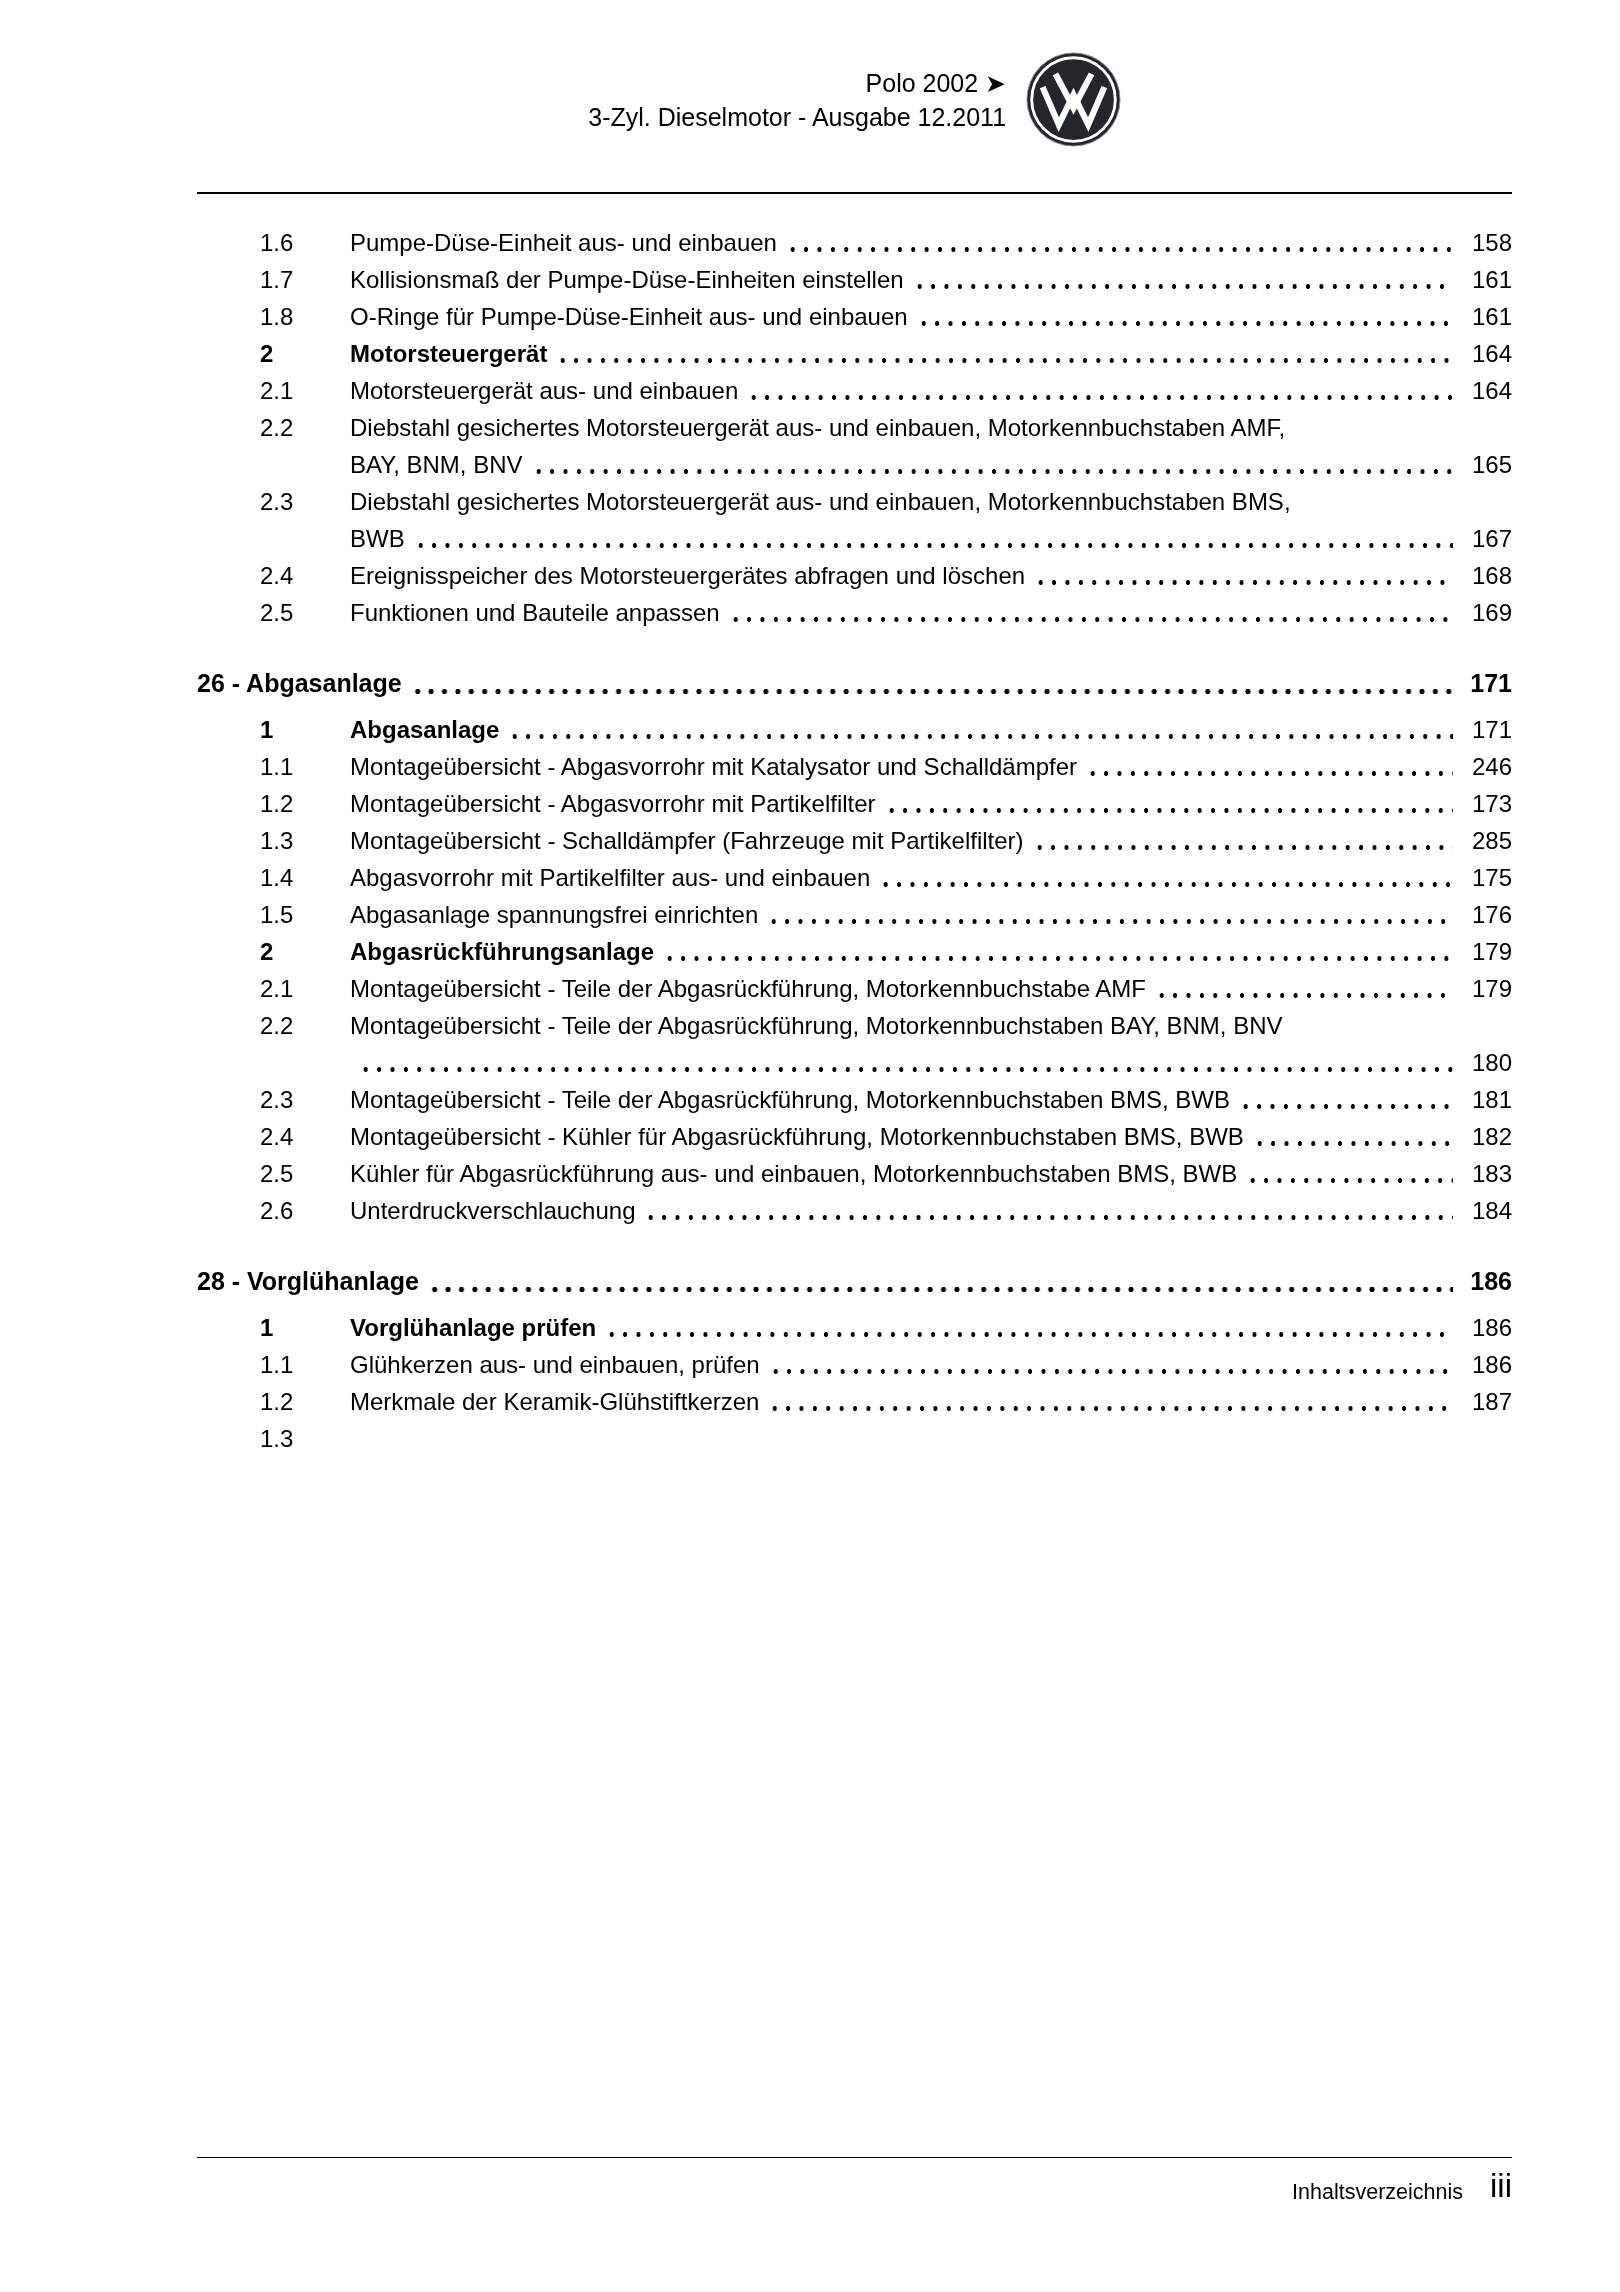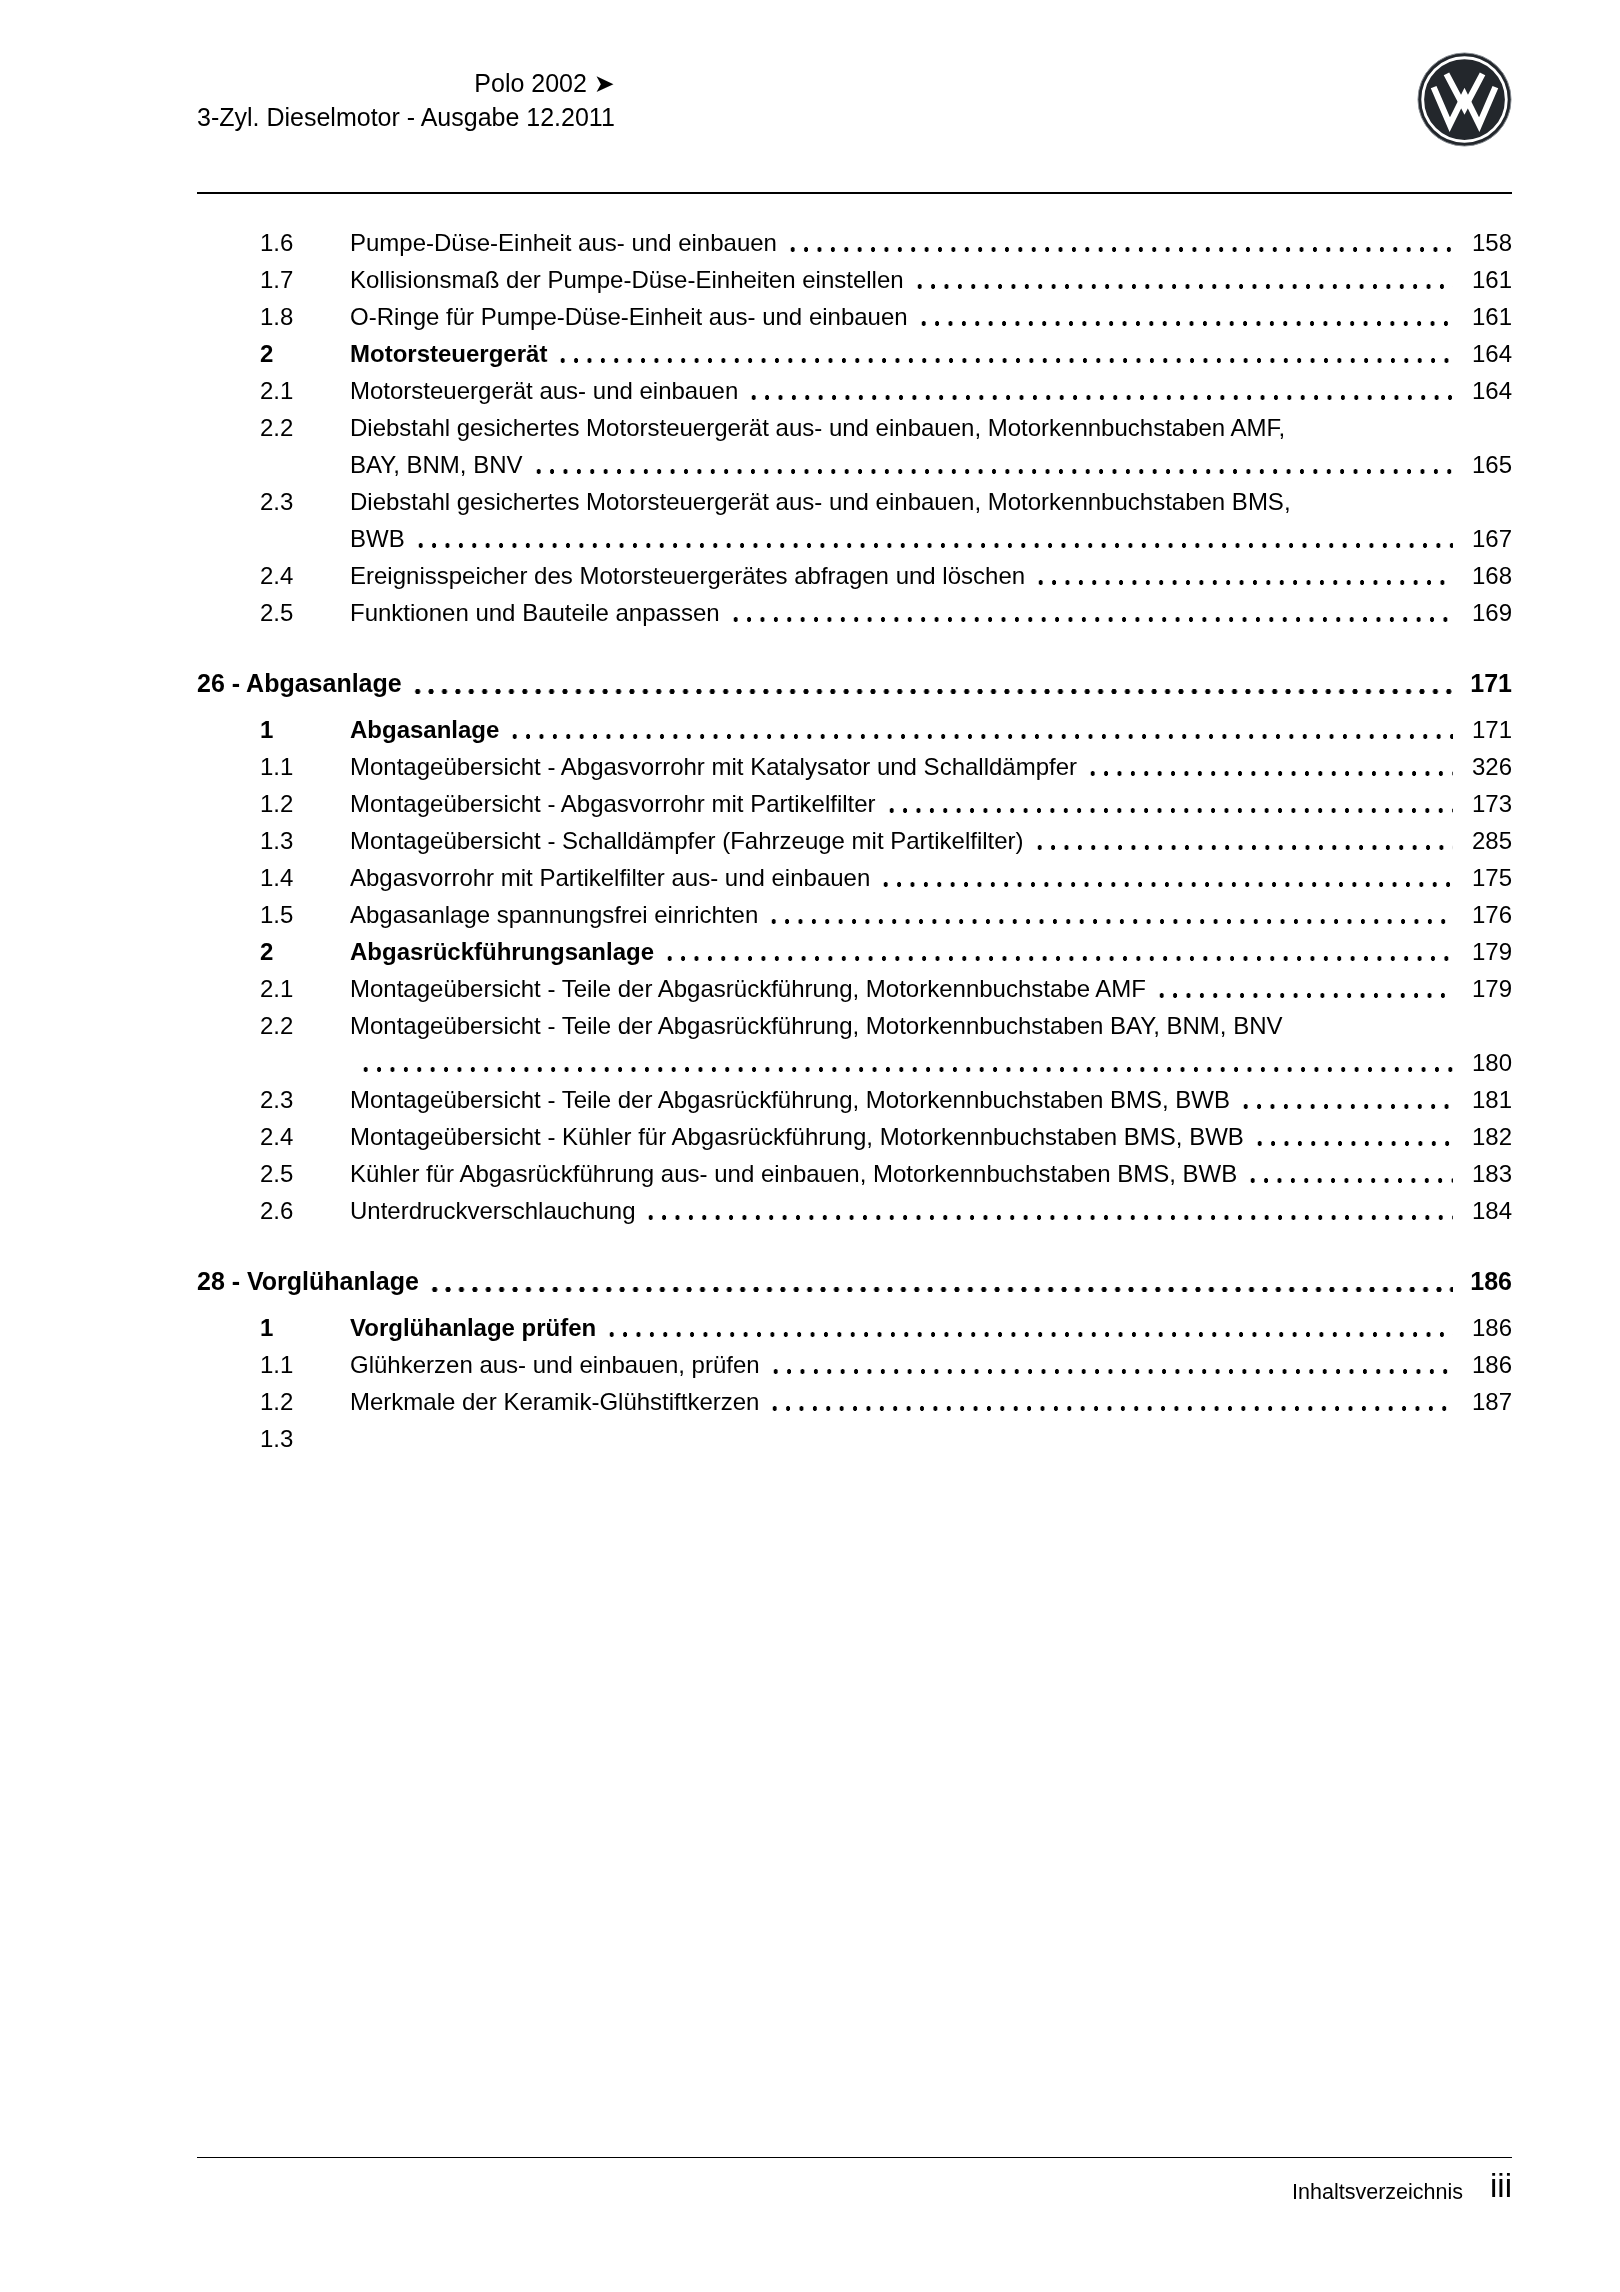--- a/index.html
+++ b/index.html
@@ -5,21 +5,21 @@
   html,body { margin:0; padding:0; }
   body {
     width:1620px; height:2293px; background:#ffffff; color:#000;
     font-family:"Liberation Sans", sans-serif; position:relative; overflow:hidden;
   }
   .page { position:absolute; inset:0; }
 
   
   .header {
     position:absolute; left:197px; top:52px; width:1315px;
-    display:flex; justify-content:space-between; align-items:center; gap:19.7px;
+    display:flex; justify-content:center; align-items:center; gap:19.7px;
   }
   .header-text { text-align:right; font-size:25px; line-height:34px; }
   .logo { width:95px; height:95px; flex:none; }
   .header-rule {
     position:absolute; left:197px; top:192px; width:1315px;
     border-top:2.7px solid #000; height:0;
   }
 
   
   .toc {
@@ -185,21 +185,21 @@
             <span class="title">Abgasanlage</span>
             <span class="leader"></span>
             <span class="pg">171</span>
           </span>
         </div>
         <div class="row">
           <span class="num">1.1</span>
           <span class="mid">
             <span class="title">Montageübersicht - Abgasvorrohr mit Katalysator und Schalldämpfer</span>
             <span class="leader"></span>
-            <span class="pg">326</span>
+            <span class="pg">246</span>
           </span>
         </div>
         <div class="row">
           <span class="num">1.2</span>
           <span class="mid">
             <span class="title">Montageübersicht - Abgasvorrohr mit Partikelfilter</span>
             <span class="leader"></span>
             <span class="pg">173</span>
           </span>
         </div>

